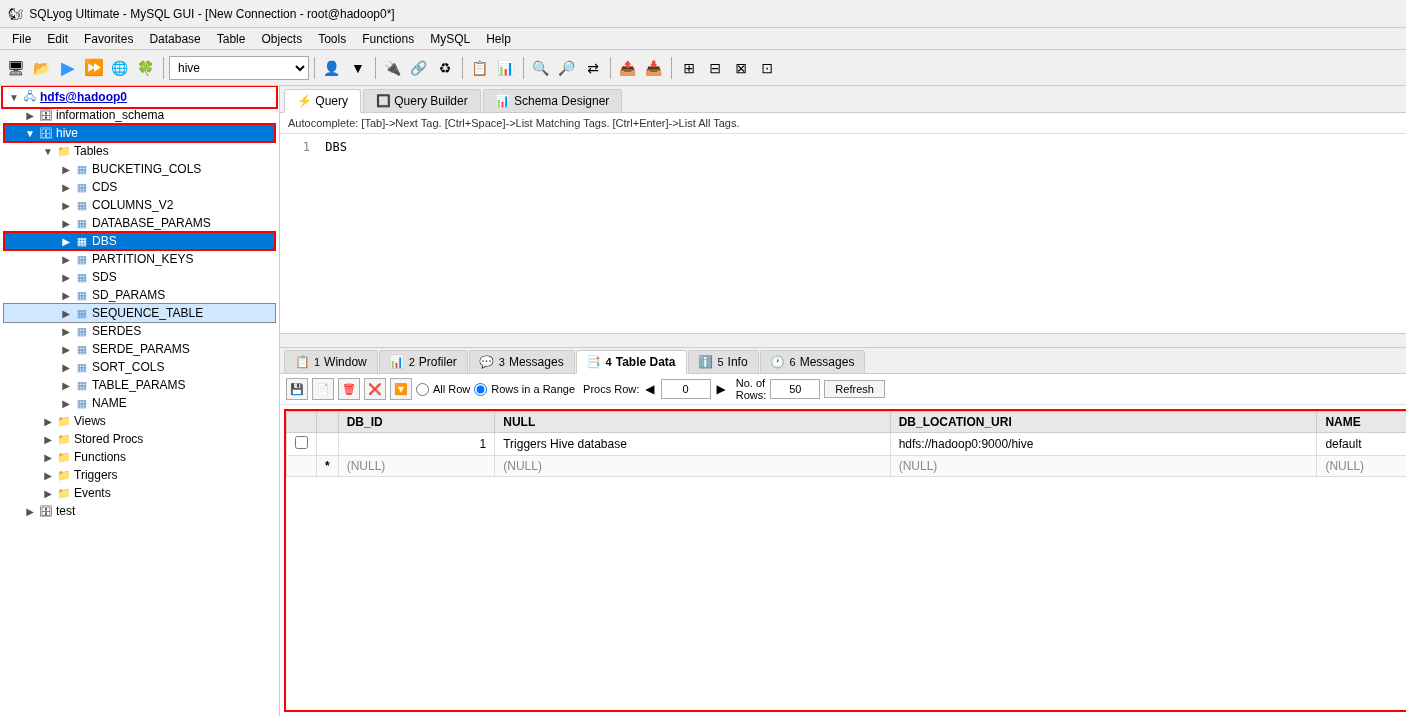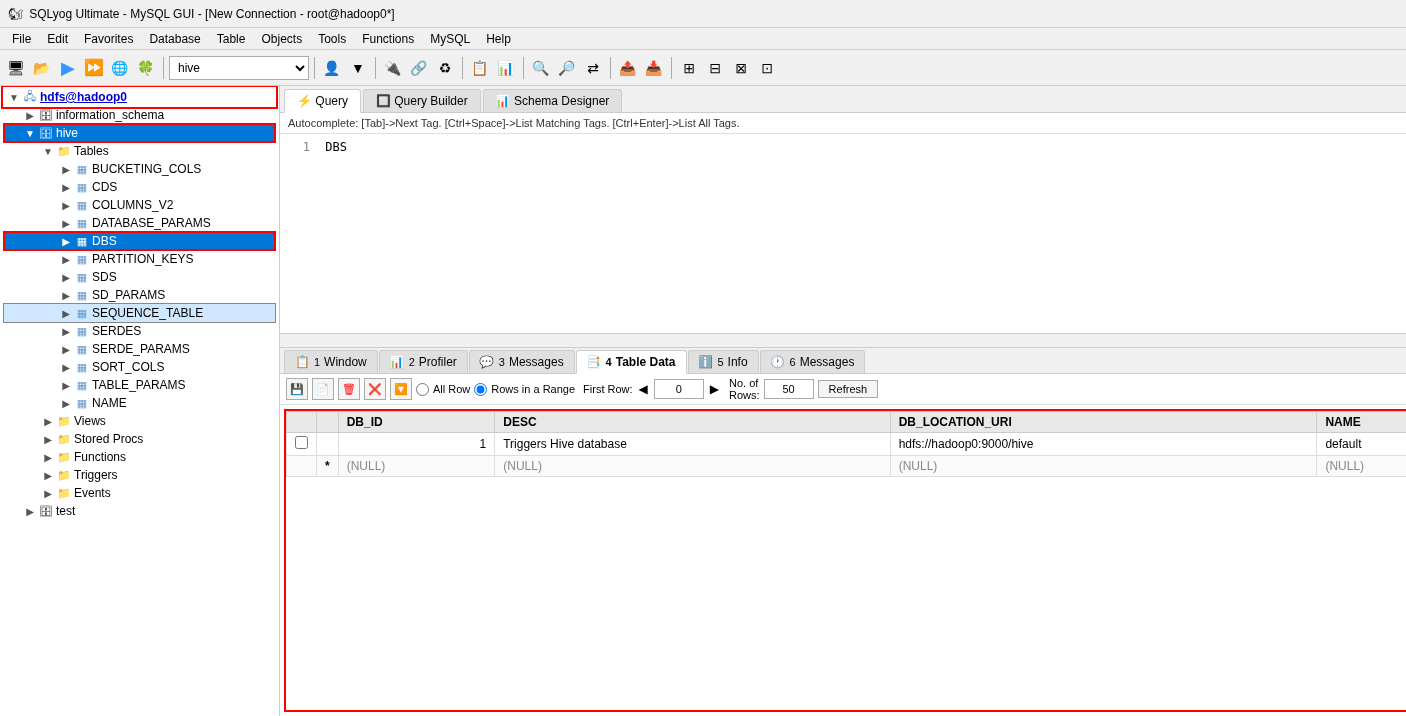--- a/index.html
+++ b/index.html
@@ -348,37 +348,37 @@
       <div class="td-btn" title="Save2">📄</div>
       <div class="td-btn" title="Delete" style="color:red;">🗑</div>
       <div class="td-btn" title="Cancel">❌</div>
       <div class="td-btn" title="Filter">🔽</div>
       <div class="radio-group">
         <input type="radio" name="row-option" id="all-rows" style="">
         <label for="all-rows">All Row</label>
         <input type="radio" name="row-option" id="rows-range" checked="" style="">
         <label for="rows-range">Rows in a Range</label>
       </div>
-      <span style="margin-left:4px;font-size:11px;">First Row:</span>
+      <span style="margin-left:4px;font-size:11px;">Procs Row:</span>
       <span class="nav-arrow">◀</span>
       <input type="text" class="nav-input" value="0" style="">
       <span class="nav-arrow">▶</span>
       <span style="font-size:11px;margin-left:4px;">No. of<br>Rows:</span>
       <input type="text" class="rows-input" value="50" style="">
       <button class="refresh-btn">Refresh</button>
     </div>
 
     <div id="data-table-container">
       <table id="data-table">
         <thead>
           <tr>
             <th style="width:20px;"></th>
             <th style="width:20px;"></th>
             <th>DB_ID</th>
-            <th>DESC</th>
+            <th>NULL</th>
             <th>DB_LOCATION_URI</th>
             <th>NAME</th>
           </tr>
         </thead>
         <tbody>
 
           <tr class="data-row">
             <td><input type="checkbox" style=""></td>
             <td></td>
             <td style="text-align:right;">1</td>

